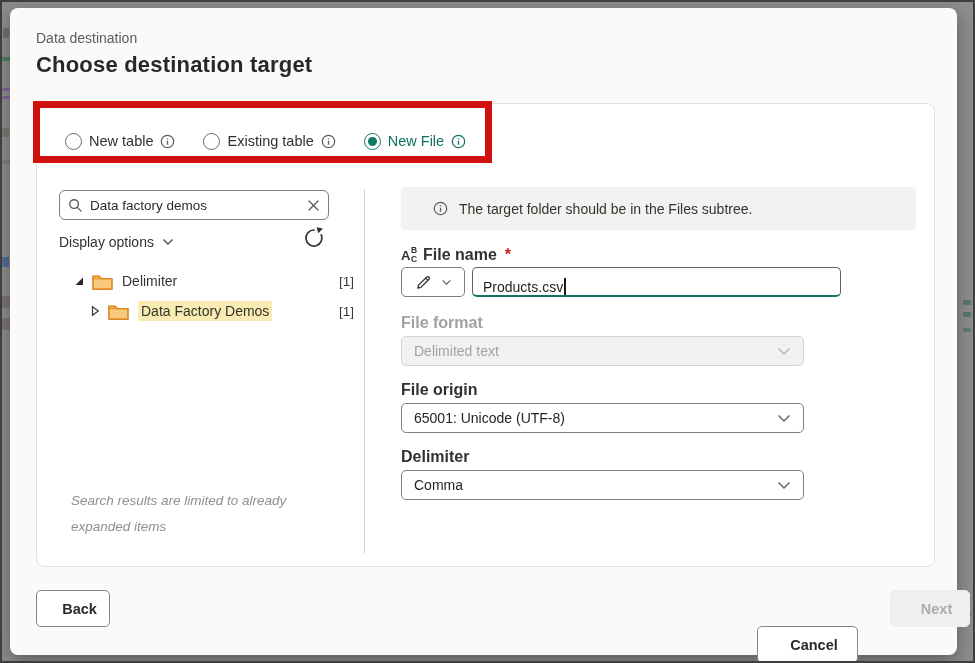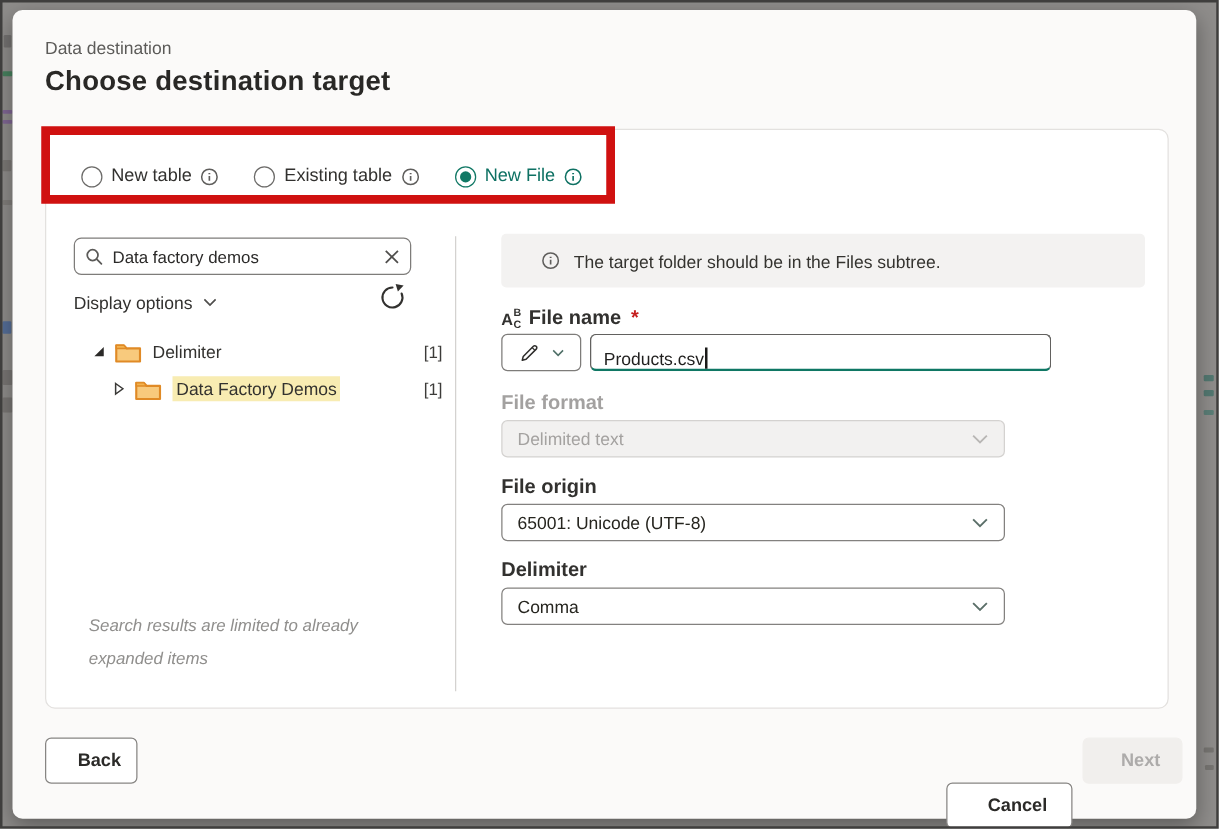--- a/index.html
+++ b/index.html
@@ -294,21 +294,21 @@
     </div>
 
   </div>
 
   <div class="btn" style="left:26px; width:74px;">
     <span>Back</span>
   </div>
   <div class="btn" style="left:747px; width:101px;margin-top:36px;">
     <span>Cancel</span>
   </div>
-  <div class="btn disabled" style="left:856px; width:80px;text-align:center;">
+  <div class="btn disabled" style="left:880px; width:80px;text-align:center;">
     <span>Next</span>
   </div>
 
 </div>
 
 <div class="annotation-box"></div>
 
 <div class="frame" style="pointer-events:none;"></div>
 
 </body></html>

